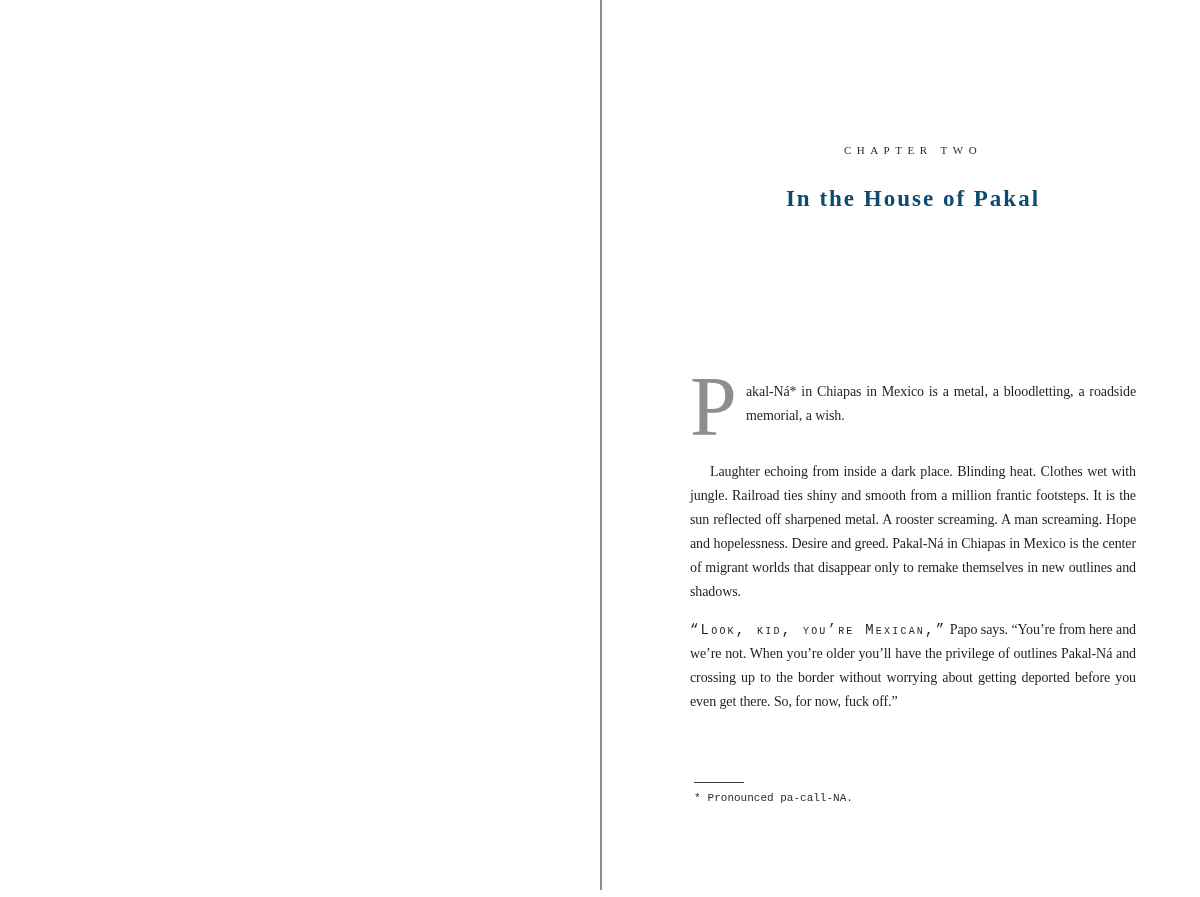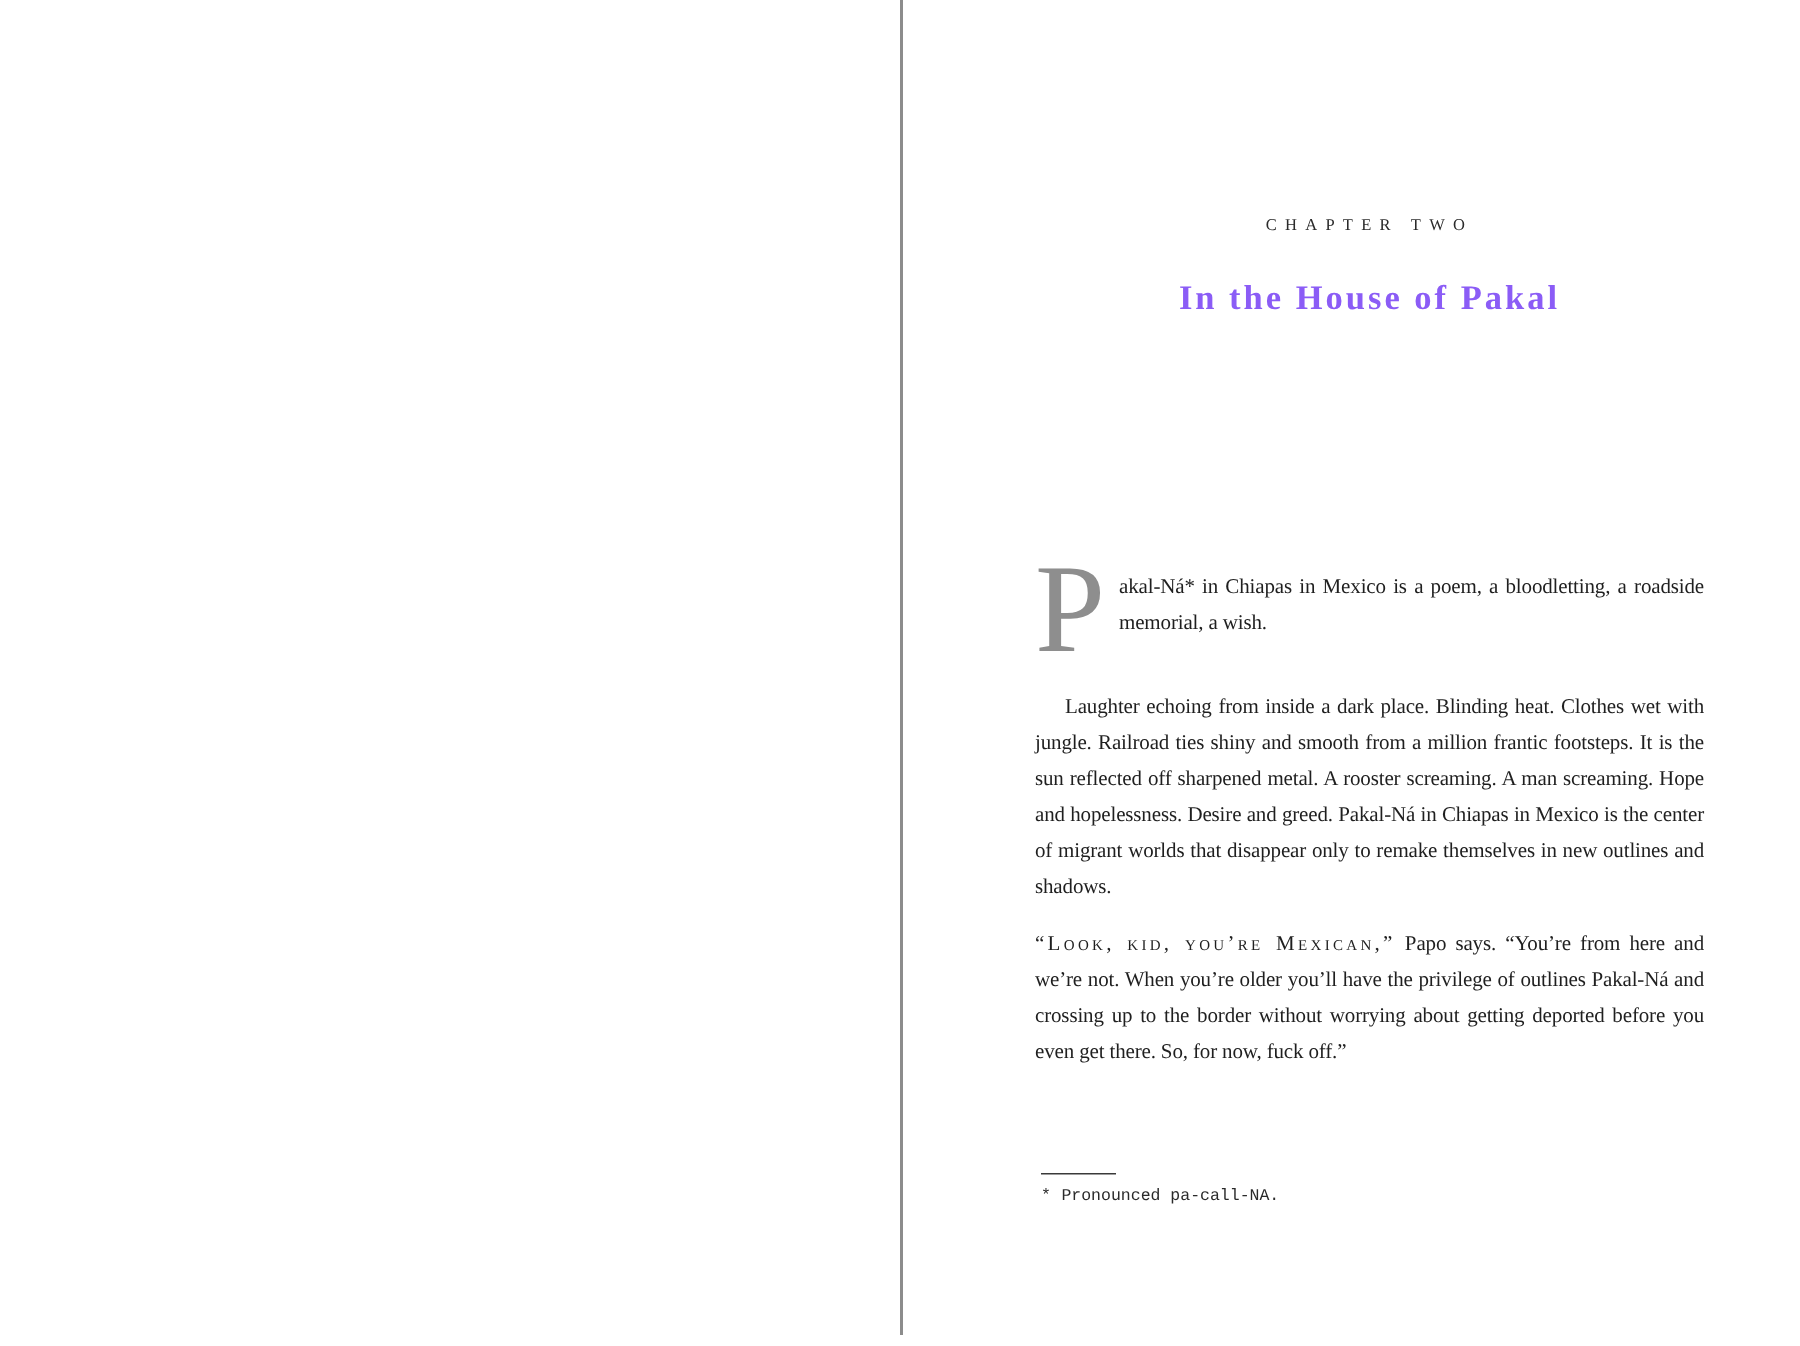--- a/index.html
+++ b/index.html
@@ -39,21 +39,21 @@
     letter-spacing: 5.5px;
     color: #2b2b2b;
   }
   .chapter-title {
     position: absolute;
     left: 38px; top: 186px; width: 546px;
     text-align: center;
     font-size: 23px;
     font-weight: 700;
     letter-spacing: 2px;
-    color: #8b5cf6;
+    color: #0c4a6e;
   }
   .text-col {
     position: absolute;
     left: 88px; width: 446px;
     font-size: 14px;
     line-height: 24px;
     letter-spacing: -0.1px;
     color: #1f1f1f;
   }
   .section-1 { top: 380px; }
@@ -65,20 +65,21 @@
     float: left;
     width: 50px; height: 64px;
     margin-right: 6px;
     position: relative; top: -4px;
     font-size: 84px; line-height: 62px;
     color: #8e8e8e;
   }
   .smallcaps {
     font-variant: small-caps;
     letter-spacing: 2.2px;
+    font-family: Liberation Mono, monospace;
   }
   .footnote {
     position: absolute;
     left: 92px; top: 782px; width: 440px;
   }
   .footnote-rule {
     width: 50px; height: 1px;
     background: #3a3a3a;
   }
   .footnote-text {
@@ -100,21 +101,21 @@
   <div class="page-divider"></div>
 
   <div class="right-page">
 
     <div class="chapter-label">CHAPTER TWO</div>
 
     <div class="chapter-title">In the House of Pakal</div>
 
     <div class="text-col section-1">
       <span class="dropcap">P</span>
-      <p>akal-Ná* in Chiapas in Mexico is a poem, a bloodletting, a roadside memorial, a wish.</p>
+      <p>akal-Ná* in Chiapas in Mexico is a metal, a bloodletting, a roadside memorial, a wish.</p>
       <p class="para-indent">Laughter echoing from inside a dark place. Blinding heat. Clothes wet with jungle. Railroad ties shiny and smooth from a million frantic footsteps. It is the sun reflected off sharpened metal. A rooster screaming. A man screaming. Hope and hopelessness. Desire and greed. Pakal-Ná in Chiapas in Mexico is the center of migrant worlds that disappear only to remake themselves in new outlines and shadows.</p>
     </div>
 
     <div class="text-col section-2">
       <p><span class="smallcaps">“Look, kid, you’re Mexican,”</span><span> Papo says. “You’re from here and we’re not. When you’re older you’ll have the privilege of outlines Pakal-Ná and crossing up to the border without worrying about getting deported before you even get there. So, for now, fuck off.”</span></p>
     </div>
 
     <div class="footnote">
       <div class="footnote-rule"></div>
       <div class="footnote-text"><span>*</span><span class="fn-body">Pronounced pa-call-NA.</span></div>

